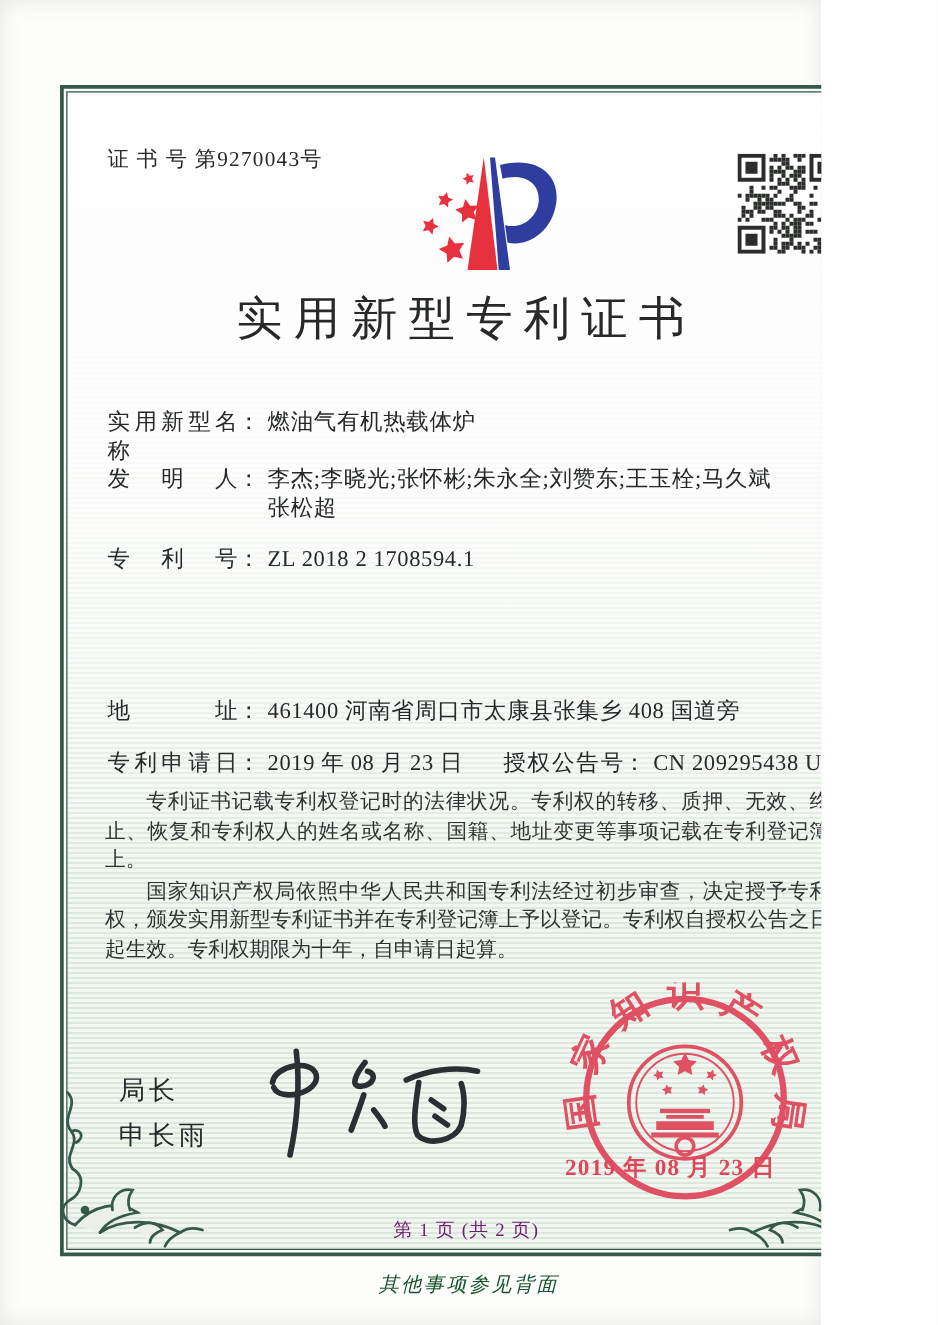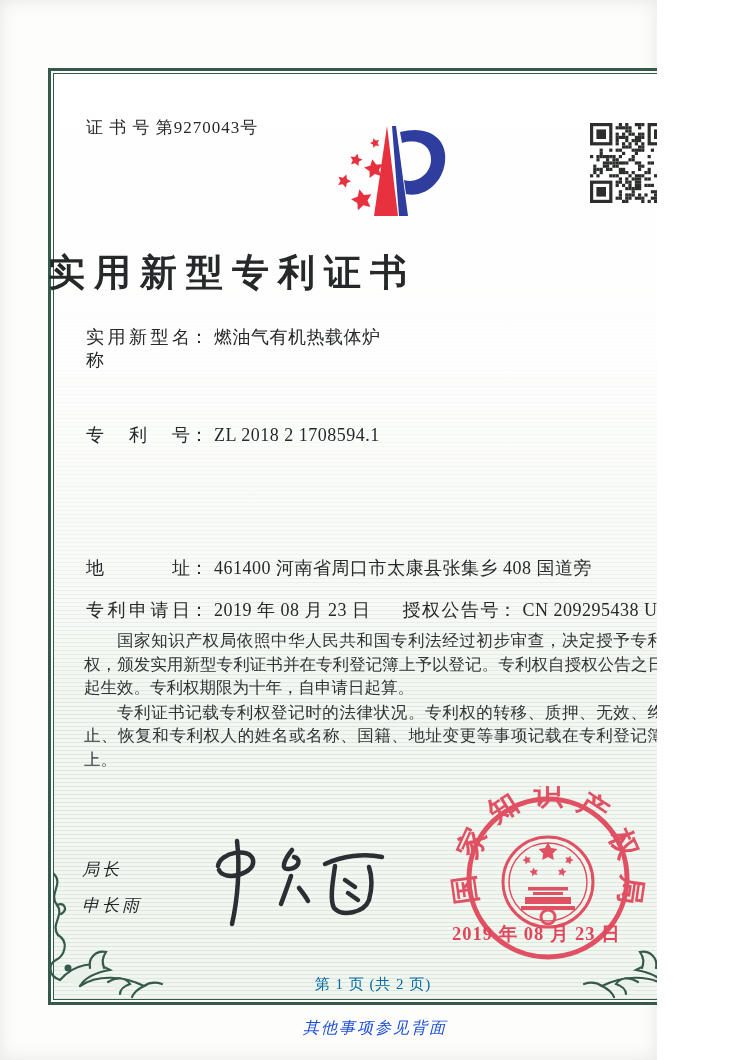--- a/index.html
+++ b/index.html
@@ -13,42 +13,42 @@
   #frame-inner{position:absolute;inset:2px;border:1px solid var(--border-green,#35594b);
     background-color:#eef4ec;
     background-image:
       linear-gradient(180deg,rgba(255,255,255,.98) 0%,rgba(255,255,255,.9) 30%,
         rgba(255,255,255,.62) 52%,rgba(255,255,255,.28) 68%,rgba(255,255,255,.22) 100%),
       repeating-linear-gradient(180deg,rgba(110,155,120,.22) 0px,rgba(110,155,120,.22) 1px,
         rgba(255,255,255,0) 1px,rgba(255,255,255,0) 4px);}
 
   .abs{position:absolute;}
   .cert-no{left:86px;top:116px;font-size:17px;letter-spacing:1px;}
-  .title{left:48px;top:248px;width:650px;text-align:left;font-size:37px;
-         letter-spacing:9px;font-weight:700;}
+  .title{left:48px;top:230px;width:650px;text-align:center;font-size:37px;
+         letter-spacing:9px;font-weight:400;}
 
   .field-row{left:86px;width:580px;font-size:18px;line-height:23px;}
   .flabel{display:inline-block;width:104px;text-align:justify;text-align-last:justify;
           vertical-align:top;}
   .fcolon{display:inline-block;vertical-align:top;}
   .fvalue{display:inline-block;vertical-align:top;white-space:pre-line;margin-left:6px;
           max-width:450px;letter-spacing:.5px;}
   .fvalue2{display:inline-block;vertical-align:top;margin-left:6px;letter-spacing:.5px;}
   .grant2{display:inline-block;margin-left:32px;}
   .grant2 .flabel{width:96px;}
 
   .paras{left:84px;top:629px;width:580px;font-size:16.5px;line-height:23.5px;
          color:#303234;text-align:justify;}
   .paras p{margin:0 0 1px 0;text-indent:2em;}
 
-  .officer{left:82px;font-size:17px;letter-spacing:3px;font-style:italic;}
+  .officer{left:95px;font-size:21px;letter-spacing:3px;}
   .page-info{left:48px;top:975px;width:650px;text-align:center;font-size:15px;
-             letter-spacing:1px;color:#0369a1;font-family:Liberation Serif, serif;}
+             letter-spacing:1px;color:#701a75;font-family:Liberation Serif, serif;}
   .back-note{left:0;top:1018px;width:750px;text-align:center;font-size:16px;
-             letter-spacing:2px;color:#1d4ed8;font-style:italic;}
+             letter-spacing:2px;color:#14532d;font-style:italic;}
 
   .seal-date{left:452px;top:921px;font-size:18.5px;letter-spacing:1px;
              color:var(--seal-red,#d84055);font-weight:600;}
   svg{display:block;}
 </style>
 </head>
 <body>
 
 <div id="canvas">
   <div id="sheet"></div>
@@ -283,38 +283,42 @@
       <rect x="1" y="19" width="5" height="5" fill="#fff"></rect>
       <rect x="2" y="20" width="3" height="3" fill="#2b2e2b"></rect>
     </svg>
 
   <div class="abs title">实用新型专利证书</div>
 
   <div class="abs field-row" style="top:326px">
     <span class="flabel">实用新型名称</span><span class="fcolon">：</span><span class="fvalue">燃油气有机热载体炉</span>
   </div>
 
-
-  <div class="abs field-row" style="top:424px">
+  <div class="abs field-row" style="top:372px">
+    <span class="flabel">发明人</span><span class="fcolon">：</span><span class="fvalue">李杰;李晓光;张怀彬;朱永全;刘赞东;王玉栓;马久斌
+张松超</span>
+  </div>
+
+  <div class="abs field-row" style="top:436px">
     <span class="flabel">专利号</span><span class="fcolon">：</span><span class="fvalue">ZL 2018 2 1708594.1</span>
   </div>
 
 
 
   <div class="abs field-row" style="top:557px">
     <span class="flabel">地址</span><span class="fcolon">：</span><span class="fvalue">461400 河南省周口市太康县张集乡 408 国道旁</span>
   </div>
 
   <div class="abs field-row" style="top:599px">
     <span><span class="flabel">专利申请日</span><span class="fcolon">：</span><span class="fvalue2">2019 年 08 月 23 日</span></span><span class="grant2"><span class="flabel">授权公告号</span><span class="fcolon">：</span><span class="fvalue2">CN 209295438 U</span></span>
   </div>
 
   <div class="abs paras">
+    <p>专利证书记载专利权登记时的法律状况。专利权的转移、质押、无效、终止、恢复和专利权人的姓名或名称、国籍、地址变更等事项记载在专利登记簿上。</p>
     <p>国家知识产权局依照中华人民共和国专利法经过初步审查，决定授予专利权，颁发实用新型专利证书并在专利登记簿上予以登记。专利权自授权公告之日起生效。专利权期限为十年，自申请日起算。</p>
-    <p>专利证书记载专利权登记时的法律状况。专利权的转移、质押、无效、终止、恢复和专利权人的姓名或名称、国籍、地址变更等事项记载在专利登记簿上。</p>
   </div>
 
   <div class="abs officer" style="top:858px">局长</div>
   <div class="abs officer" style="top:894px">申长雨</div>
 
   <svg class="abs" style="left:192px;top:836px" width="215" height="95" viewBox="0 0 215 95" fill="none" stroke="#2b2f33" stroke-linecap="round" stroke-linejoin="round">
     <g stroke-width="4.5">
       <path d="M26,30 C28,16 58,11 61,24 C64,38 32,46 27,34"></path>
       <path d="M45,5 C48,30 46,62 40,88"></path>
       <path d="M100,14 C92,24 88,34 97,33 C107,32 110,23 102,21"></path>

